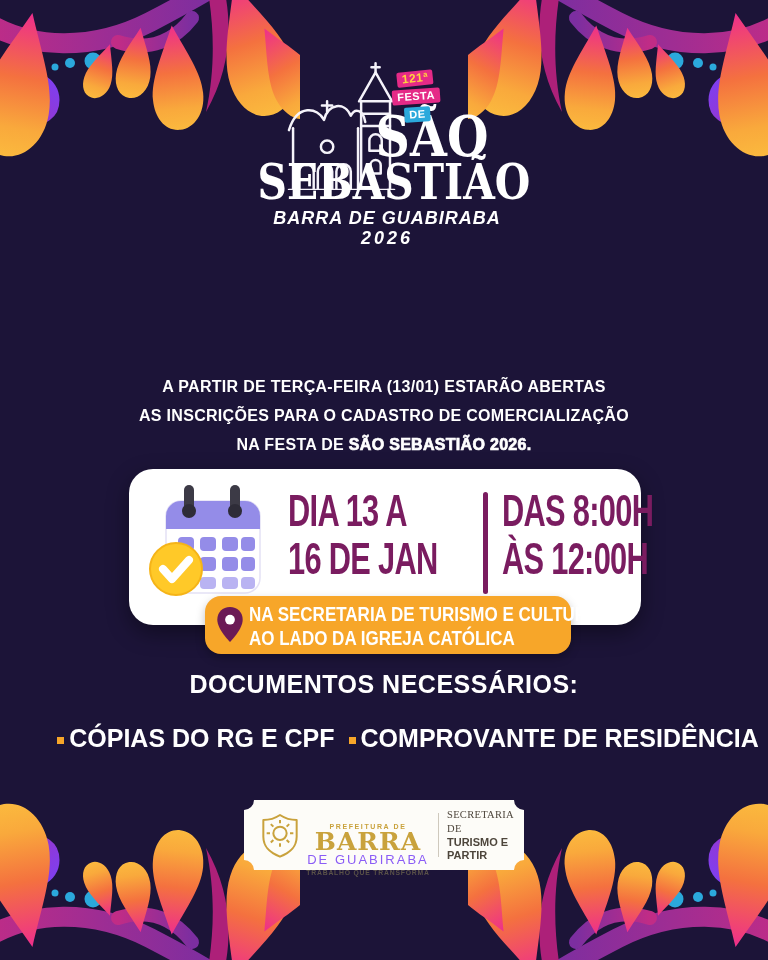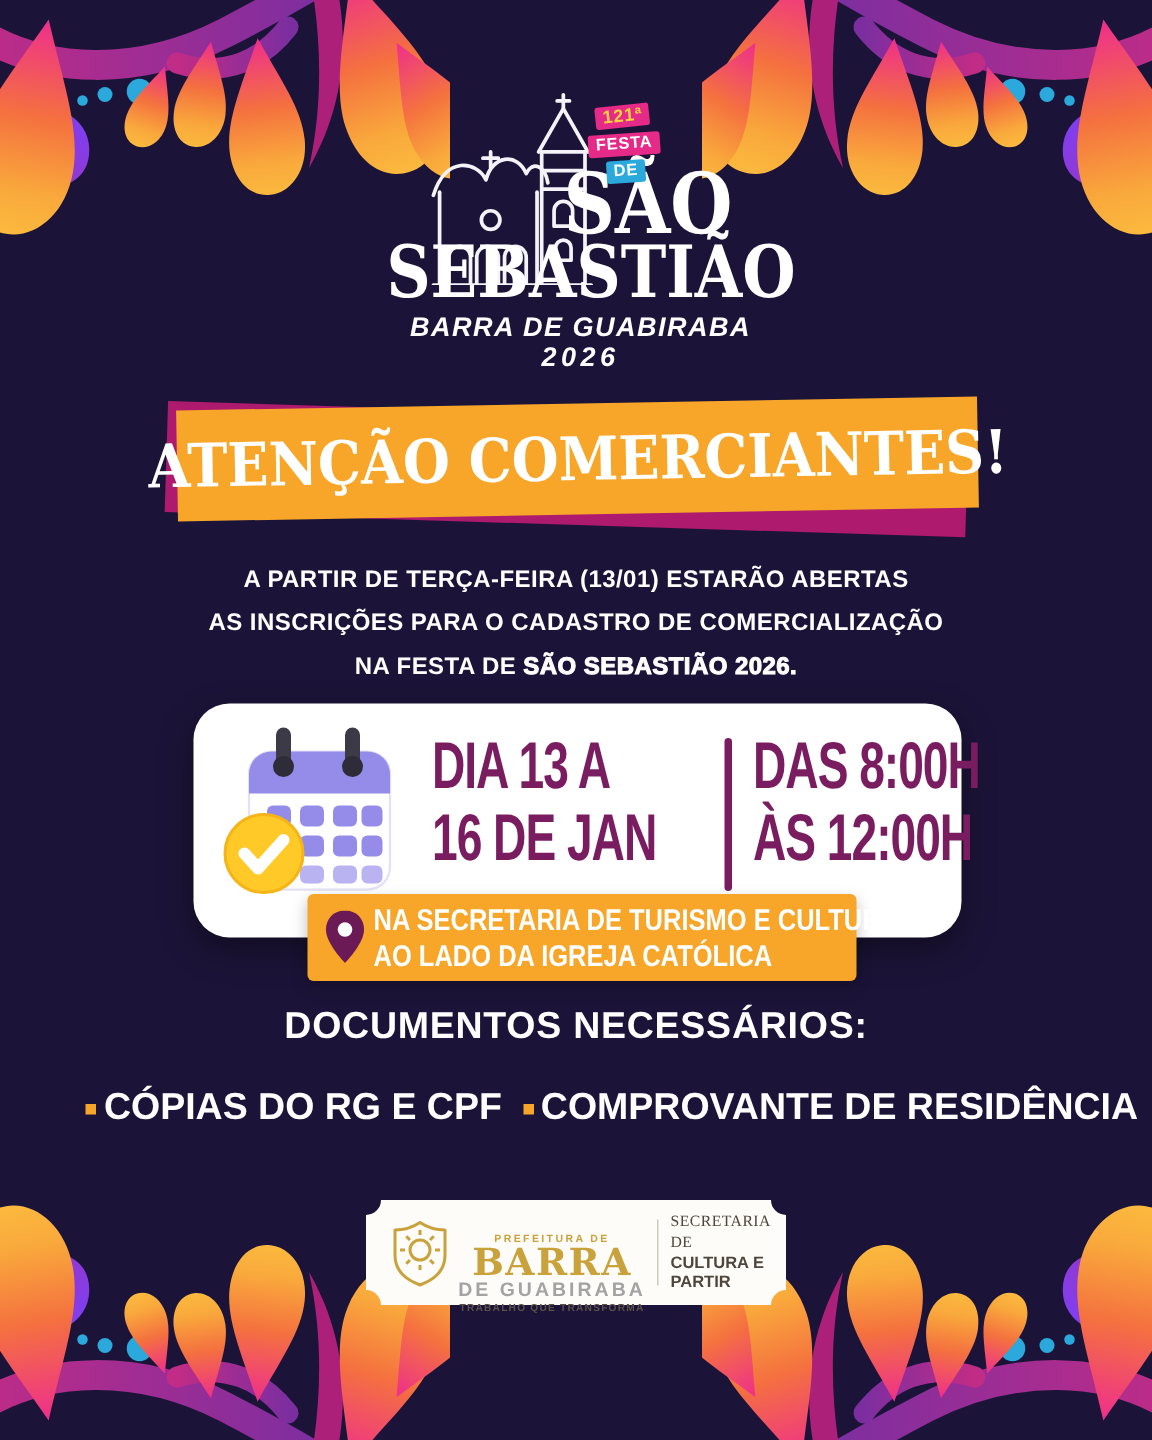--- a/index.html
+++ b/index.html
@@ -40,42 +40,42 @@
          font-size:16px;line-height:29px;letter-spacing:.3px;z-index:2;}
   .xbold{-webkit-text-stroke:.7px #fff;}
   
   .card{left:129px;top:469px;width:512px;height:156px;background:#fff;border-radius:24px;
         box-shadow:0 8px 22px rgba(0,0,0,.4);z-index:2;}
   .cal-icon{left:146px;top:477px;z-index:3;}
   .plum{color:#7A1C60;}
   .cond-heavy{font-weight:bold;font-size:44px;line-height:46px;white-space:nowrap;
               transform:scaleX(.7);transform-origin:left;letter-spacing:-1px;z-index:3;}
   .divider{left:483px;top:492px;width:5px;height:102px;background:#7A1C60;border-radius:3px;z-index:3;}
-  .loc-banner{left:205px;top:596px;width:366px;height:58px;background:#F7A629;border-radius:4px;
+  .loc-banner{left:205px;top:596px;width:366px;height:58px;background:#F7A629;border-radius:16px;
               box-shadow:0 4px 10px rgba(0,0,0,.25);z-index:4;}
   .loc-line{position:absolute;left:44px;color:#fff;font-weight:bold;font-size:20px;line-height:24px;
             white-space:nowrap;transform:scaleX(.85);transform-origin:left;}
   .pin{position:absolute;left:12px;top:11px;}
   
   .doc-head{left:0;top:670px;width:768px;text-align:center;color:#fff;font-weight:bold;
             font-size:25px;letter-spacing:.5px;z-index:2;}
   .doc-line{left:0;width:768px;text-align:center;color:#fff;font-weight:bold;font-size:25px;
             letter-spacing:0;z-index:2;white-space:nowrap;}
   .bullet{display:inline-block;width:7px;height:7px;background:#F7A629;margin:0 5px 3px 14px;}
   .bullet.first{margin-left:0;}
   
   .plaque{left:244px;top:800px;width:280px;height:70px;z-index:5;}
   .plaque-bg{position:absolute;inset:0;}
   .plaque-content{position:absolute;inset:0;display:flex;align-items:center;z-index:2;}
   .arms{margin-left:16px;flex:0 0 auto;}
   .pref-block{flex:0 0 auto;width:128px;text-align:center;margin-left:4px;margin-top:28px;}
   .pref-label{font-size:7px;font-weight:bold;letter-spacing:1.6px;color:#C9A23C;}
   .pref-city{font-family:"DejaVu Serif","Liberation Serif",serif;font-weight:bold;font-size:25px;
              line-height:23px;color:#C9A23C;letter-spacing:1px;}
-  .pref-sub{font-size:13px;line-height:14px;color:#a3a3a3;letter-spacing:2px;font-weight:bold;}
+  .pref-sub{font-size:13px;line-height:14px;color:#8b5cf6;letter-spacing:2px;font-weight:normal;}
   .pref-slogan{font-size:6.8px;font-weight:bold;letter-spacing:.8px;color:#5A5248;margin-top:2px;}
   .plaque-div{width:1px;height:44px;background:#CFC9BD;margin:0 8px 0 6px;}
   .dept-block{flex:1;text-align:left;color:#4E463C;}
   .dept1{font-size:10.5px;line-height:14px;letter-spacing:.3px;font-family:Liberation Serif, serif;}
   .dept2{font-size:11px;line-height:13px;font-weight:bold;}
 </style>
 </head>
 <body>
 
 <div class="poster">
@@ -152,26 +152,20 @@
   <div class="abs fest-badge">
     <span class="chip pink num">121ª</span><br>
     <span class="chip pink">FESTA</span><span class="chip teal">DE</span>
   </div>
 
   <div class="abs display logo-sao">SÃO</div>
   <div class="abs display logo-seb">SEBASTIÃO</div>
   <div class="abs logo-city">BARRA DE GUABIRABA</div>
   <div class="abs logo-year">2026</div>
 
-  <div class="abs banner-wrap">
-    <div class="banner-shadow"></div>
-    <div class="banner-front">
-      <span class="display banner-text">ATENÇÃO COMERCIANTES!</span>
-    </div>
-  </div>
 
   <div class="abs intro">
     <div>A PARTIR DE TERÇA-FEIRA (13/01) ESTARÃO ABERTAS</div>
     <div>AS INSCRIÇÕES PARA O CADASTRO DE COMERCIALIZAÇÃO</div>
     <div><span>NA FESTA DE </span><span class="xbold">SÃO SEBASTIÃO 2026.</span></div>
   </div>
 
   <div class="abs card"></div>
 
   <svg class="abs cal-icon" width="126" height="126" viewBox="0 0 126 126">
@@ -235,19 +229,19 @@
       </svg>
       <div class="pref-block">
         <div class="pref-label">PREFEITURA DE</div>
         <div class="pref-city">BARRA</div>
         <div class="pref-sub">DE GUABIRABA</div>
         <div class="pref-slogan">TRABALHO QUE TRANSFORMA</div>
       </div>
       <div class="plaque-div"></div>
       <div class="dept-block">
         <div class="dept1">SECRETARIA DE</div>
-        <div class="dept2">CULTURA E</div>
+        <div class="dept2">TURISMO E</div>
         <div class="dept2">PARTIR</div>
       </div>
     </div>
   </div>
 
 </div>
 
 </body></html>

